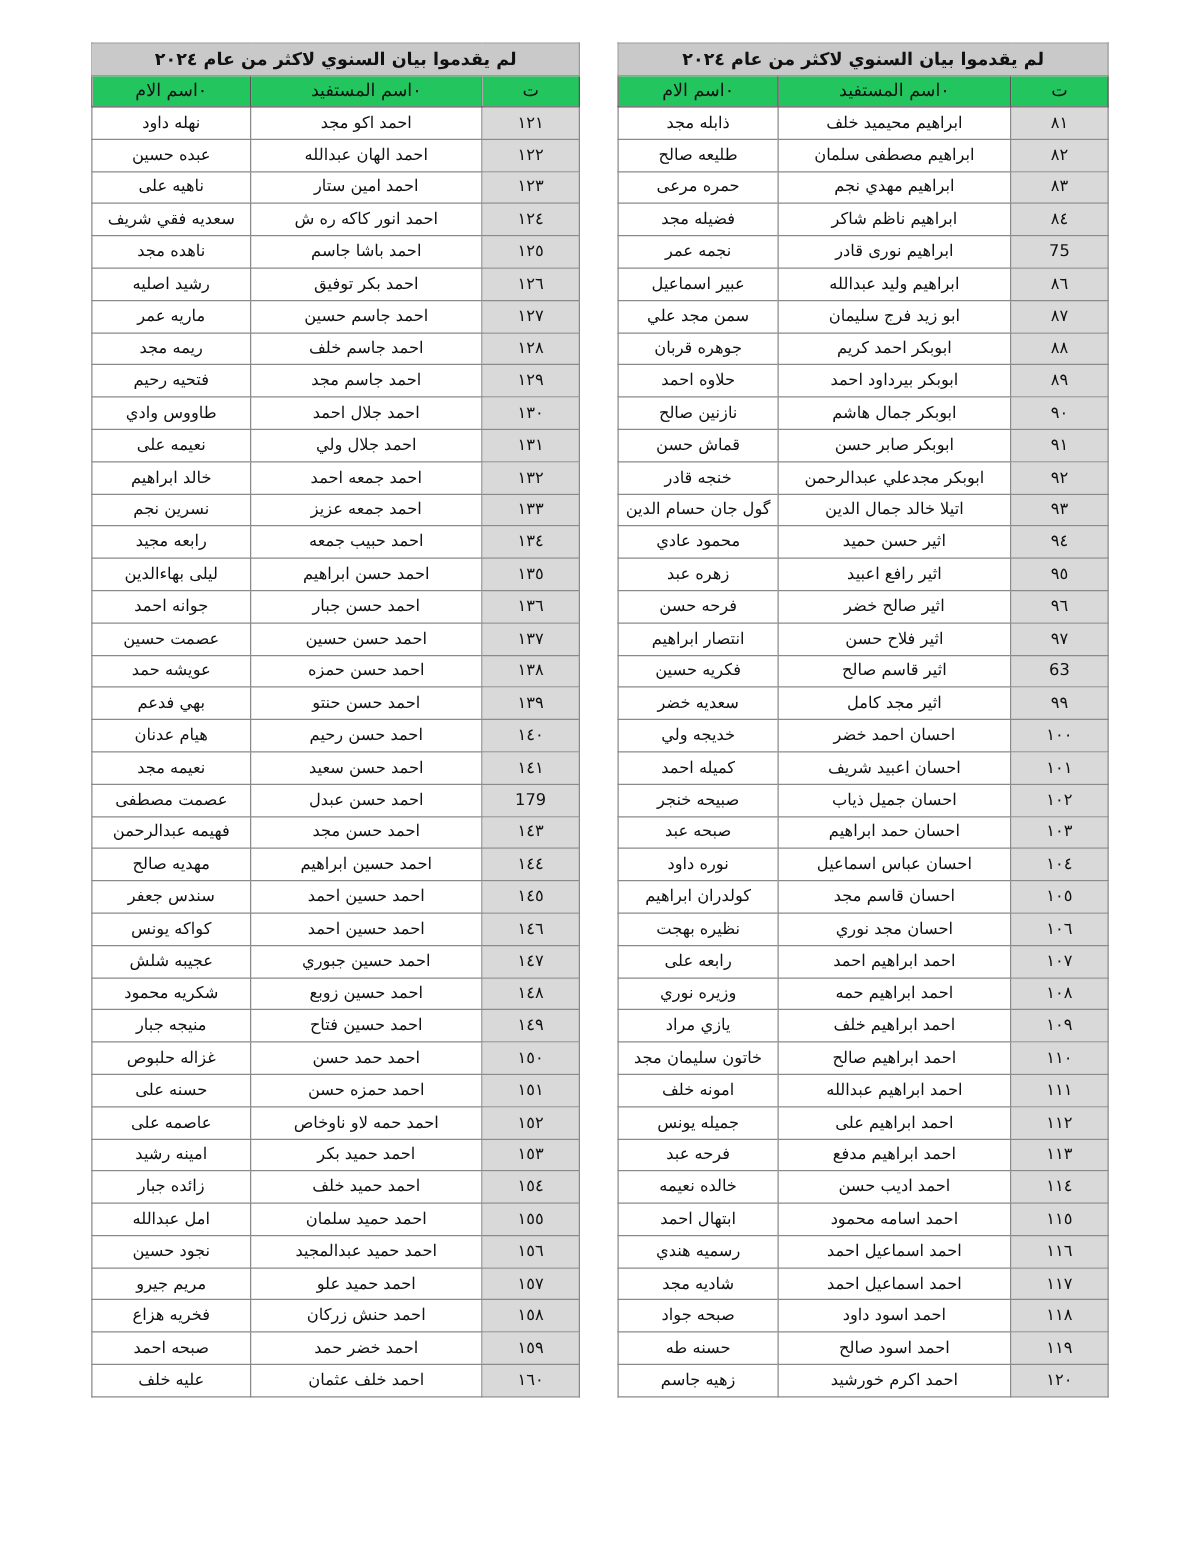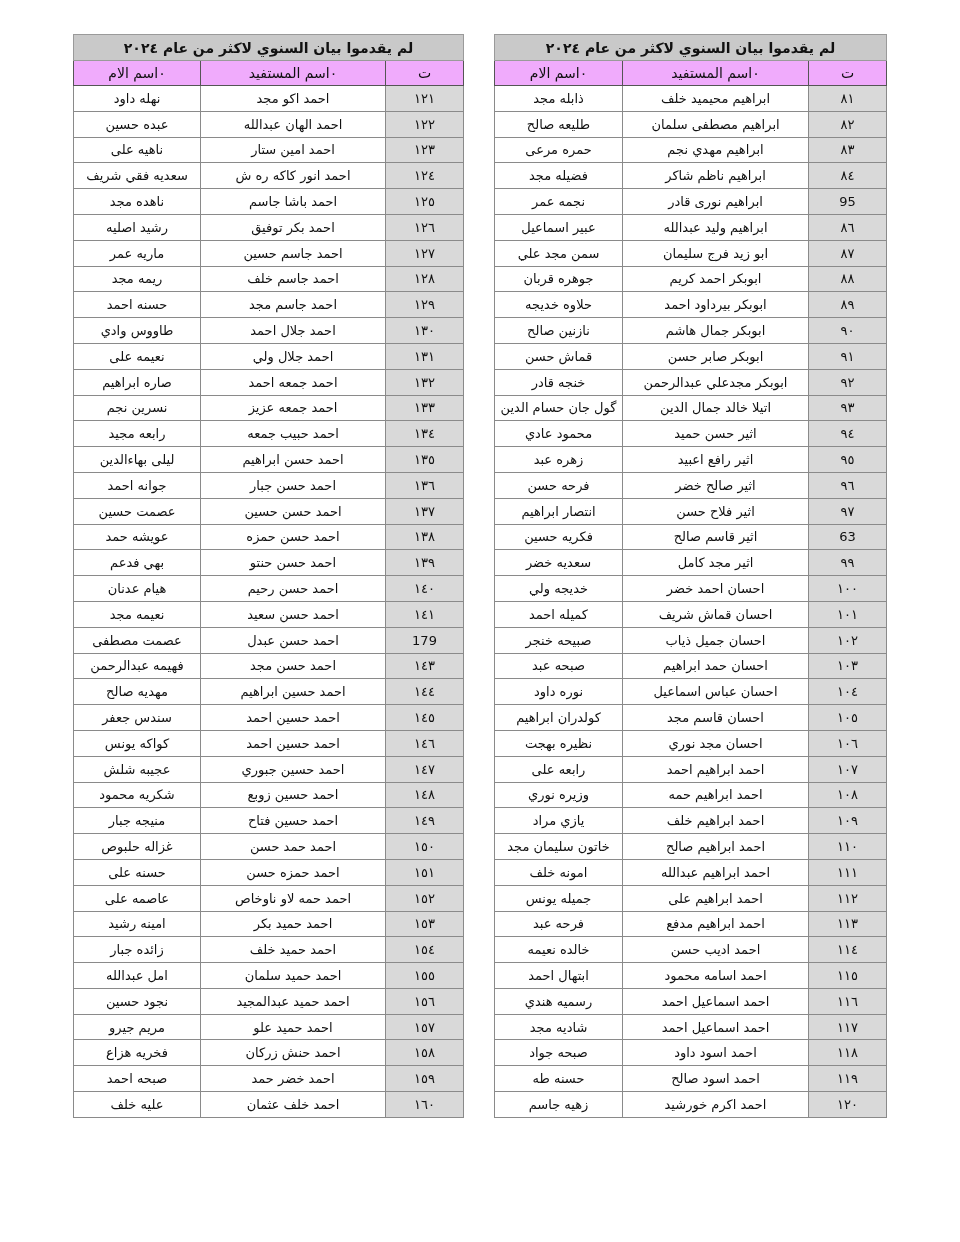--- a/index.html
+++ b/index.html
@@ -4,21 +4,21 @@
 <style>
   html, body { margin:0; padding:0; background:#ffffff; }
   body { width:960px; height:1242px; position:relative; overflow:hidden;
          font-family:"DejaVu Sans", sans-serif; }
   .tbl { position:absolute; top:34px; border-collapse:collapse; direction:rtl;
          table-layout:fixed;padding-left:24px; }
   .tbl td, .tbl th { border:1px solid #8a8a8a; height:24.8px; padding:0;
          text-align:center; font-size:13px; color:#111; white-space:nowrap; overflow:hidden; }
   .tbl .title-row th { background:#c9c9c9; font-size:14px; font-weight:bold; height:25px;
          border-color:#9a9a9a; }
-  .tbl .head-row th { background:#f0abfc; font-weight:normal; font-size:14px; height:24px;
+  .tbl .head-row th { background:#22c55e; font-weight:normal; font-size:14px; height:24px;
          border:1.5px solid #555; }
   .tbl td.num { background:#d9d9d9; font-size:13px; }
   .tbl td.name, .tbl td.mother { background:#ffffff; }
   #tbl-right { left:494px; width:392px; }
   #tbl-left { left:73px; width:390px; }
 </style>
 </head>
 <body>
 
 <table class="tbl" id="tbl-right">
@@ -52,21 +52,21 @@
         <td class="num">٨٣</td>
         <td class="name">ابراهيم مهدي نجم</td>
         <td class="mother">حمره مرعى</td>
       </tr>
       <tr>
         <td class="num">٨٤</td>
         <td class="name">ابراهيم ناظم شاكر</td>
         <td class="mother">فضيله مجد</td>
       </tr>
       <tr>
-        <td class="num">95</td>
+        <td class="num">75</td>
         <td class="name">ابراهيم نورى قادر</td>
         <td class="mother">نجمه عمر</td>
       </tr>
       <tr>
         <td class="num">٨٦</td>
         <td class="name">ابراهيم وليد عبدالله</td>
         <td class="mother">عبير اسماعيل</td>
       </tr>
       <tr>
         <td class="num">٨٧</td>
@@ -74,21 +74,21 @@
         <td class="mother">سمن مجد علي</td>
       </tr>
       <tr>
         <td class="num">٨٨</td>
         <td class="name">ابوبكر احمد كريم</td>
         <td class="mother">جوهره قربان</td>
       </tr>
       <tr>
         <td class="num">٨٩</td>
         <td class="name">ابوبكر بيرداود احمد</td>
-        <td class="mother">حلاوه خديجه</td>
+        <td class="mother">حلاوه احمد</td>
       </tr>
       <tr>
         <td class="num">٩٠</td>
         <td class="name">ابوبكر جمال هاشم</td>
         <td class="mother">نازنين صالح</td>
       </tr>
       <tr>
         <td class="num">٩١</td>
         <td class="name">ابوبكر صابر حسن</td>
         <td class="mother">قماش حسن</td>
@@ -133,21 +133,21 @@
         <td class="name">اثير مجد كامل</td>
         <td class="mother">سعديه خضر</td>
       </tr>
       <tr>
         <td class="num">١٠٠</td>
         <td class="name">احسان احمد خضر</td>
         <td class="mother">خديجه ولي</td>
       </tr>
       <tr>
         <td class="num">١٠١</td>
-        <td class="name">احسان قماش شريف</td>
+        <td class="name">احسان اعبيد شريف</td>
         <td class="mother">كميله احمد</td>
       </tr>
       <tr>
         <td class="num">١٠٢</td>
         <td class="name">احسان جميل ذياب</td>
         <td class="mother">صبيحه خنجر</td>
       </tr>
       <tr>
         <td class="num">١٠٣</td>
         <td class="name">احسان حمد ابراهيم</td>
@@ -294,36 +294,36 @@
         <td class="mother">ماريه عمر</td>
       </tr>
       <tr>
         <td class="num">١٢٨</td>
         <td class="name">احمد جاسم خلف</td>
         <td class="mother">ريمه مجد</td>
       </tr>
       <tr>
         <td class="num">١٢٩</td>
         <td class="name">احمد جاسم مجد</td>
-        <td class="mother">حسنه احمد</td>
+        <td class="mother">فتحيه رحيم</td>
       </tr>
       <tr>
         <td class="num">١٣٠</td>
         <td class="name">احمد جلال احمد</td>
         <td class="mother">طاووس وادي</td>
       </tr>
       <tr>
         <td class="num">١٣١</td>
         <td class="name">احمد جلال ولي</td>
         <td class="mother">نعيمه على</td>
       </tr>
       <tr>
         <td class="num">١٣٢</td>
         <td class="name">احمد جمعه احمد</td>
-        <td class="mother">صاره ابراهيم</td>
+        <td class="mother">خالد ابراهيم</td>
       </tr>
       <tr>
         <td class="num">١٣٣</td>
         <td class="name">احمد جمعه عزيز</td>
         <td class="mother">نسرين نجم</td>
       </tr>
       <tr>
         <td class="num">١٣٤</td>
         <td class="name">احمد حبيب جمعه</td>
         <td class="mother">رابعه مجيد</td>

